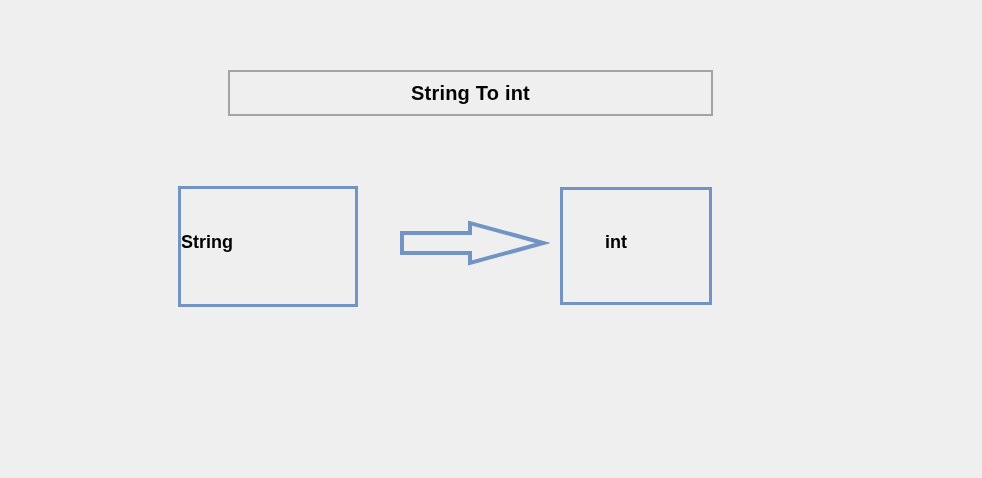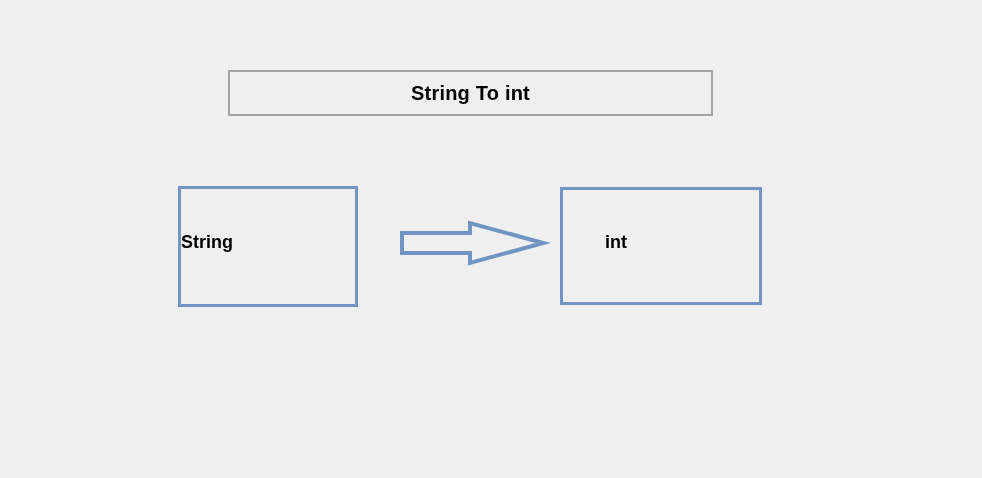--- a/index.html
+++ b/index.html
@@ -55,21 +55,21 @@
   }
   .entity-box.source {
     left: 178px;
     top: 186px;
     width: 180px;
     height: 121px;
   }
   .entity-box.target {
     left: 560px;
     top: 187px;
-    width: 202px;
+    width: 152px;
     height: 118px;
     justify-content: flex-start;
     padding-left: 42px;
   }
   .entity-text {
     font-size: 18px;
     font-weight: bold;
     color: #000000;
     position: relative;
     top: -4px;

